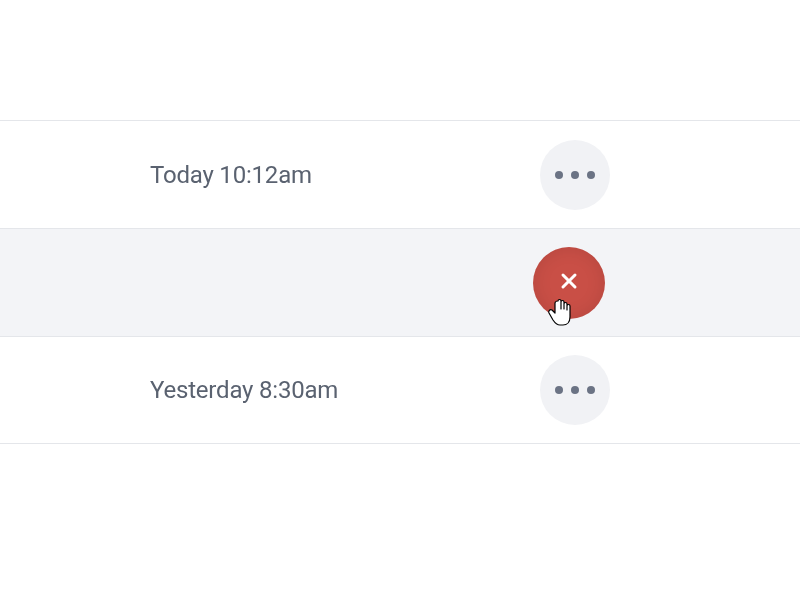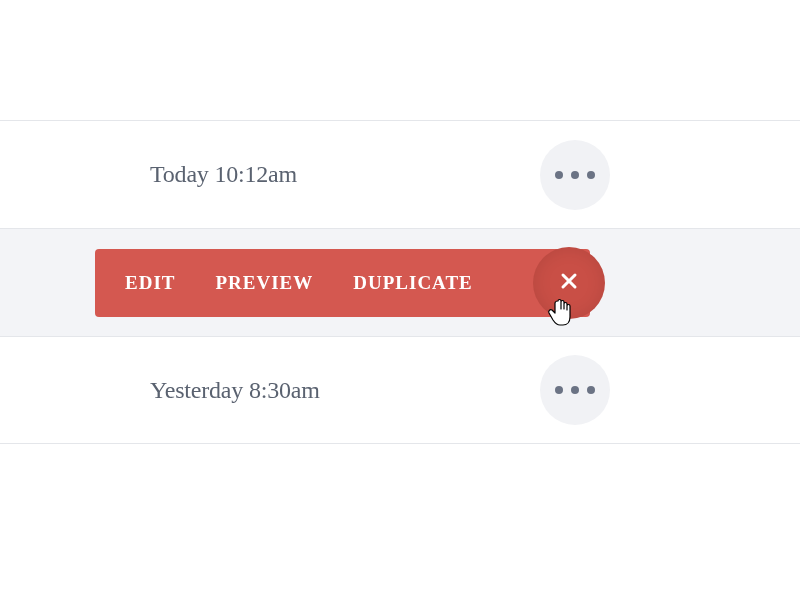--- a/index.html
+++ b/index.html
@@ -6,21 +6,20 @@
   html, body { width: 800px; height: 600px; overflow: hidden; }
   body {
     font-family: -apple-system, BlinkMacSystemFont, "Segoe UI", Roboto, Helvetica, Arial, sans-serif;
     background: #ffffff;
   }
   .list {
     position: absolute;
     left: 0;
     right: 0;
     top: 120px;
-    font-family: Liberation Serif, serif;
   }
   .row {
     position: relative;
     height: 108px;
     border-top: 1px solid #e4e6ea;
     display: flex;
     align-items: center;
     padding-left: 150px;
     padding-right: 60px;
     background: #ffffff;
@@ -123,25 +122,20 @@
     <div class="more-btn">
       <div class="dots">
         <span></span>
           <span></span>
           <span></span>
       </div>
     </div>
   </div>
 
   <div class="row selected">
-    <div class="action-bar">
-      <button class="action">EDIT</button>
-      <button class="action">PREVIEW</button>
-      <button class="action">DUPLICATE</button>
-    </div>
     <div class="close-circle">
       <span class="close-x">
         <svg width="18" height="18" viewBox="0 0 18 18">
           <line x1="3" y1="3" x2="15" y2="15" stroke="#ffffff" stroke-width="3" stroke-linecap="round"></line>
           <line x1="15" y1="3" x2="3" y2="15" stroke="#ffffff" stroke-width="3" stroke-linecap="round"></line>
         </svg>
       </span>
     </div>
     <svg class="cursor" style="left:547px; top:66px;" width="30" height="34" viewBox="0 0 30 34">
       <g stroke="#000" stroke-width="1.2" fill="#fff" stroke-linejoin="round">

